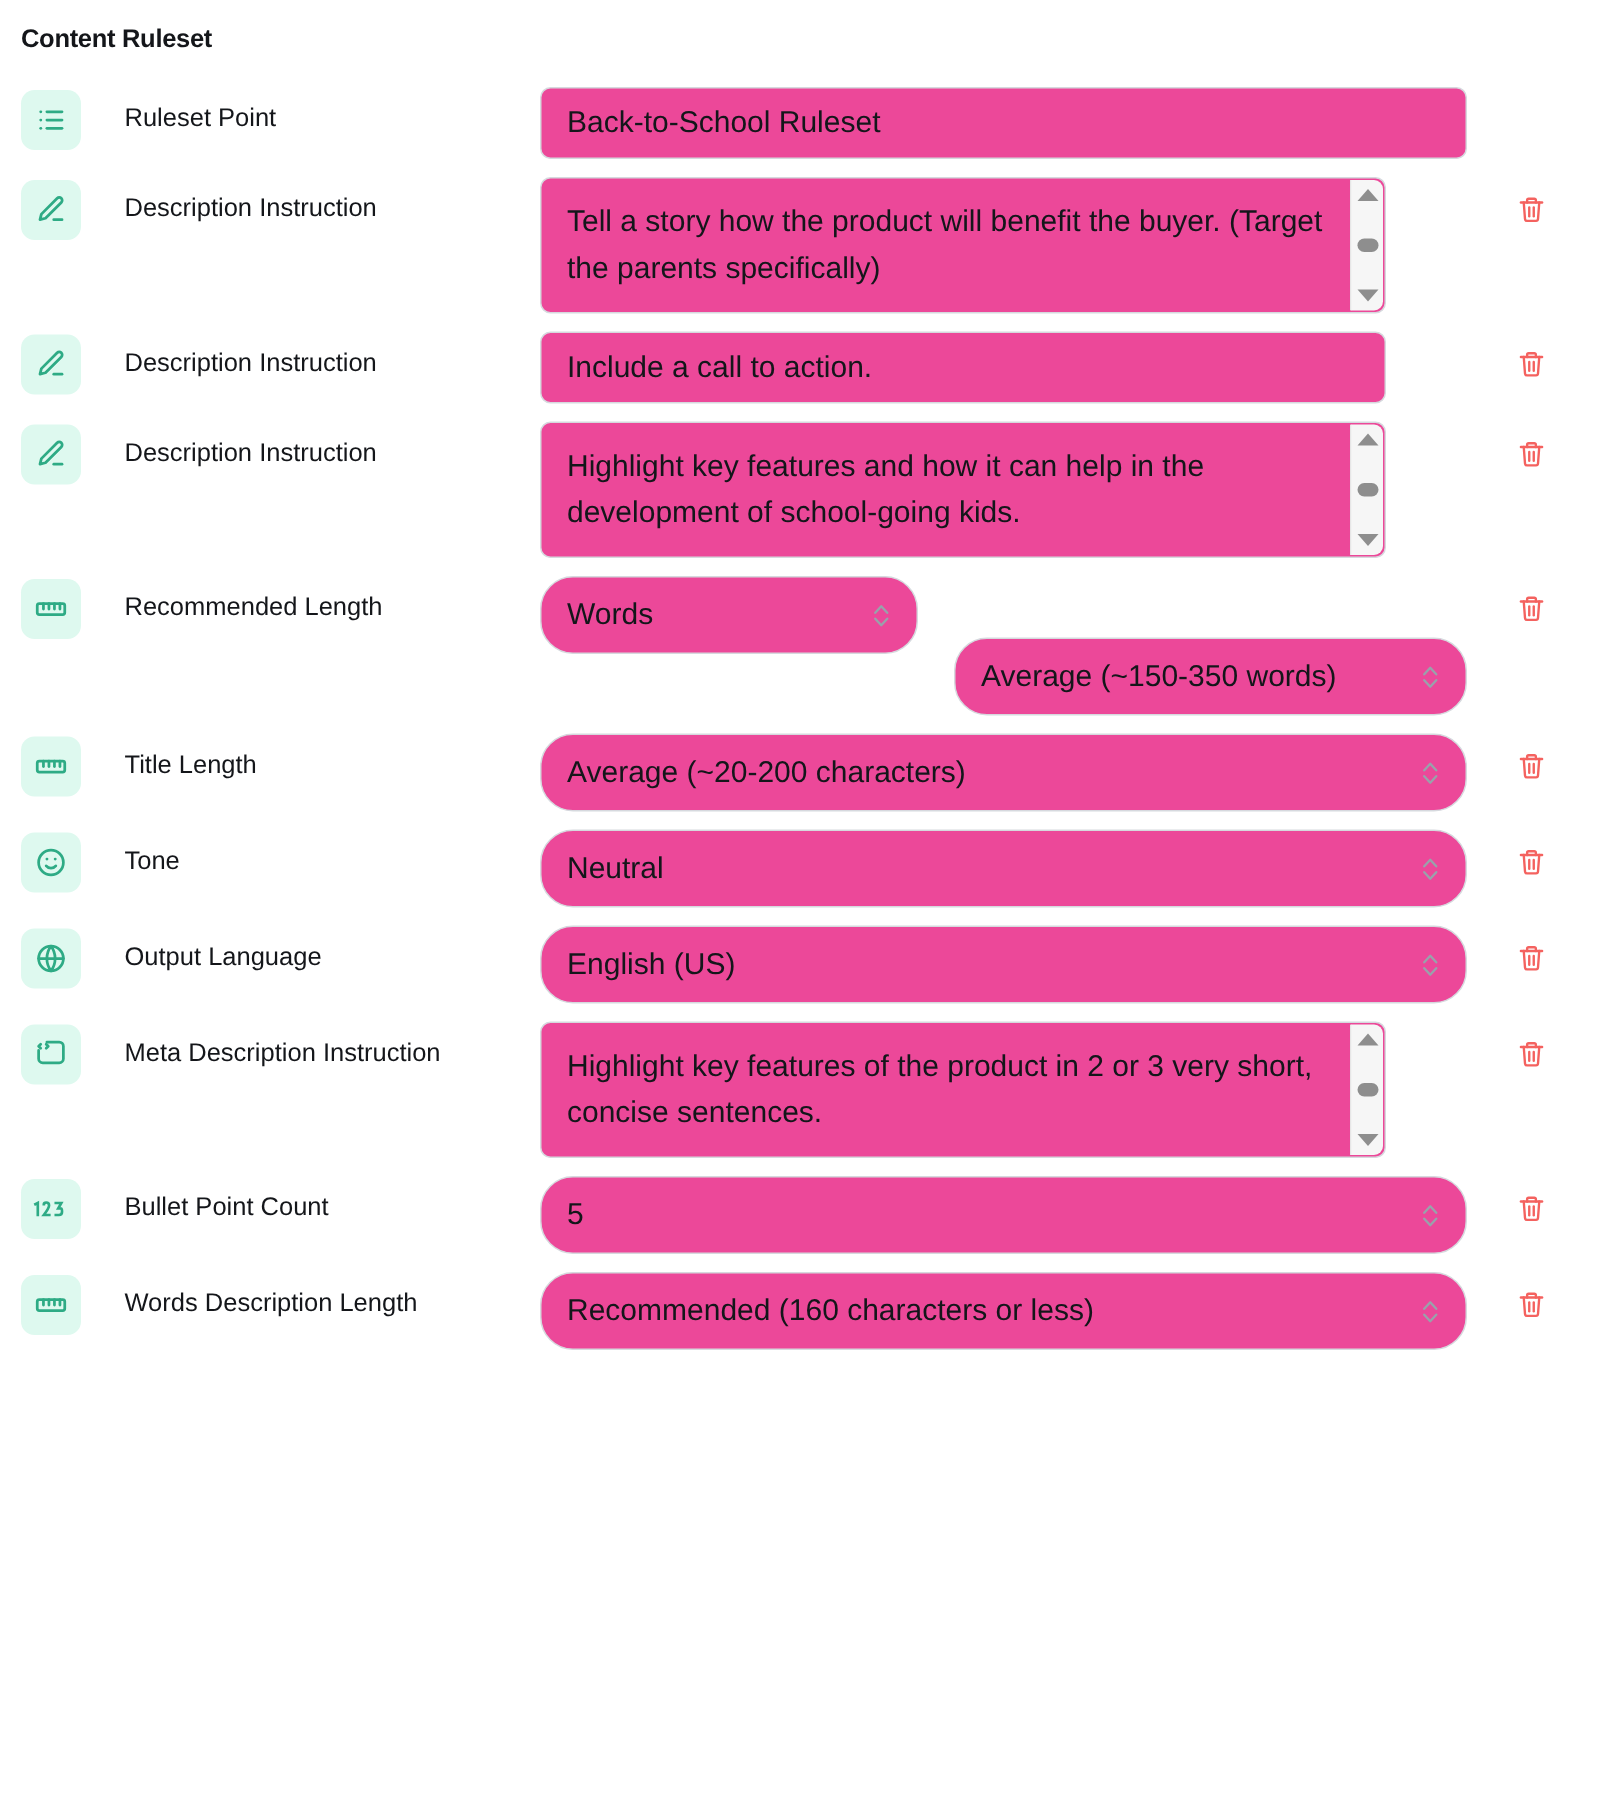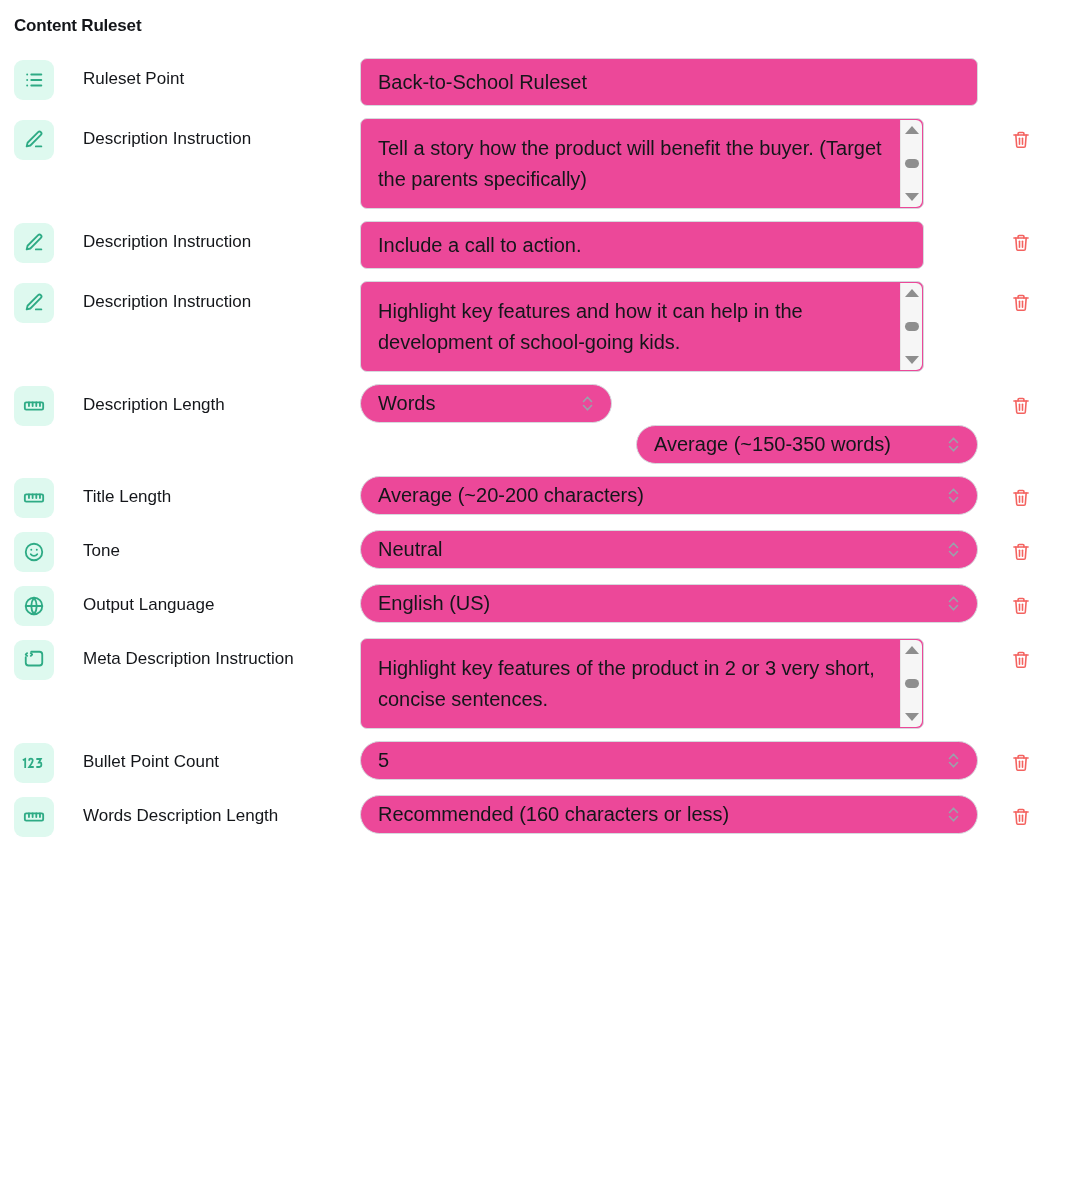--- a/index.html
+++ b/index.html
@@ -109,21 +109,21 @@
     align-items: center;
     padding: 11px 17px 11px 17px;
     line-height: 31px;
     overflow: hidden;
   }
   .control.textarea.h1 { height: 48px; }
   .control.textarea.h2 { height: 91px; }
 
   .control.select {
     width: 618px;
-    height: 39px;
+    height: 52px;
     padding: 0 17px;
     justify-content: space-between;
     border-radius: 22px;
   }
   .control.select.half-a { width: 252px; }
   .control.select.half-b { width: 342px; margin-top: 41px; }
 
   .ta-text { display: block; max-width: 560px; }
 
   
@@ -303,21 +303,21 @@
           <div class="icon-chip">
             <svg width="22" height="22" viewBox="0 0 24 24" fill="none" stroke="#2eab85" stroke-width="2" stroke-linecap="round" stroke-linejoin="round">
               <rect x="2" y="8" width="20" height="8" rx="1.5"></rect>
               <line x1="6.5" y1="8" x2="6.5" y2="12"></line>
               <line x1="10.5" y1="8" x2="10.5" y2="12"></line>
               <line x1="14.5" y1="8" x2="14.5" y2="12"></line>
               <line x1="18.5" y1="8" x2="18.5" y2="12"></line>
             </svg>
           </div>
         </div>
-        <div class="label-cell">Description Length</div>
+        <div class="label-cell">Recommended Length</div>
         <div class="field-cell">
           <div class="control select half-a">
             <span>Words</span>
             <span class="sel-arrows">
               <svg width="13" height="19" viewBox="0 0 13 19" fill="none" stroke="#9aa1ab" stroke-width="1.6" stroke-linecap="round" stroke-linejoin="round">
                 <polyline points="2.5 7.5 6.5 3.2 10.5 7.5"></polyline>
                 <polyline points="2.5 11.5 6.5 15.8 10.5 11.5"></polyline>
               </svg>
             </span>
           </div>

